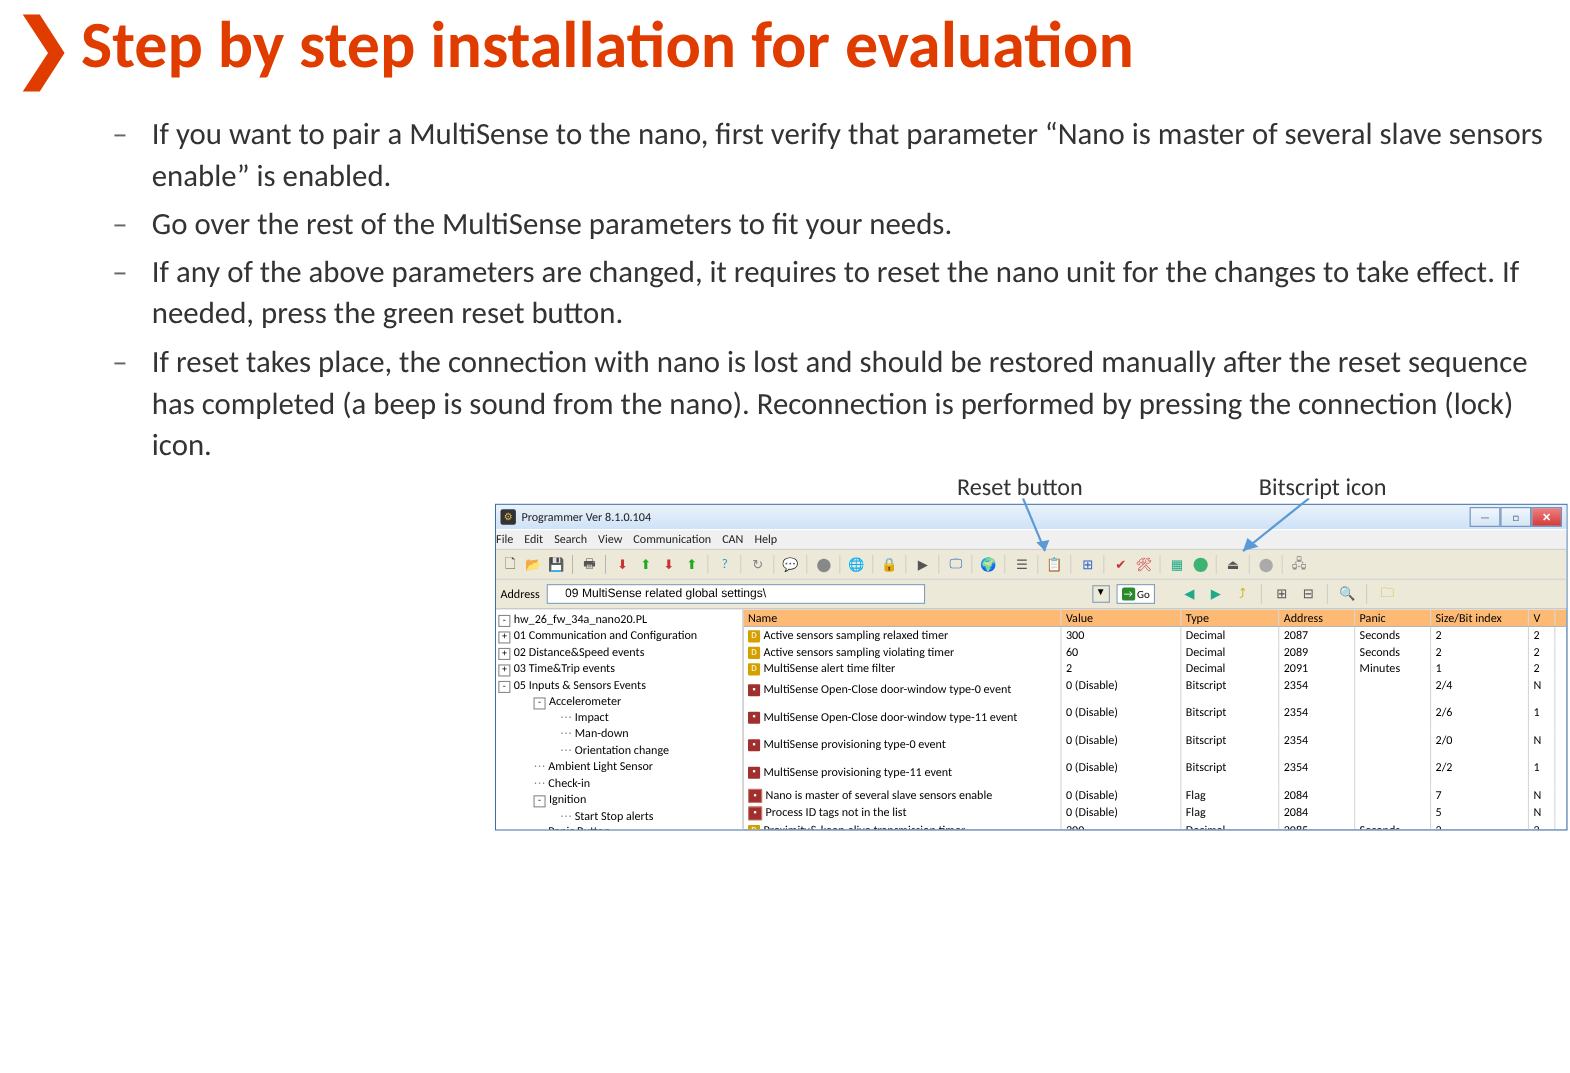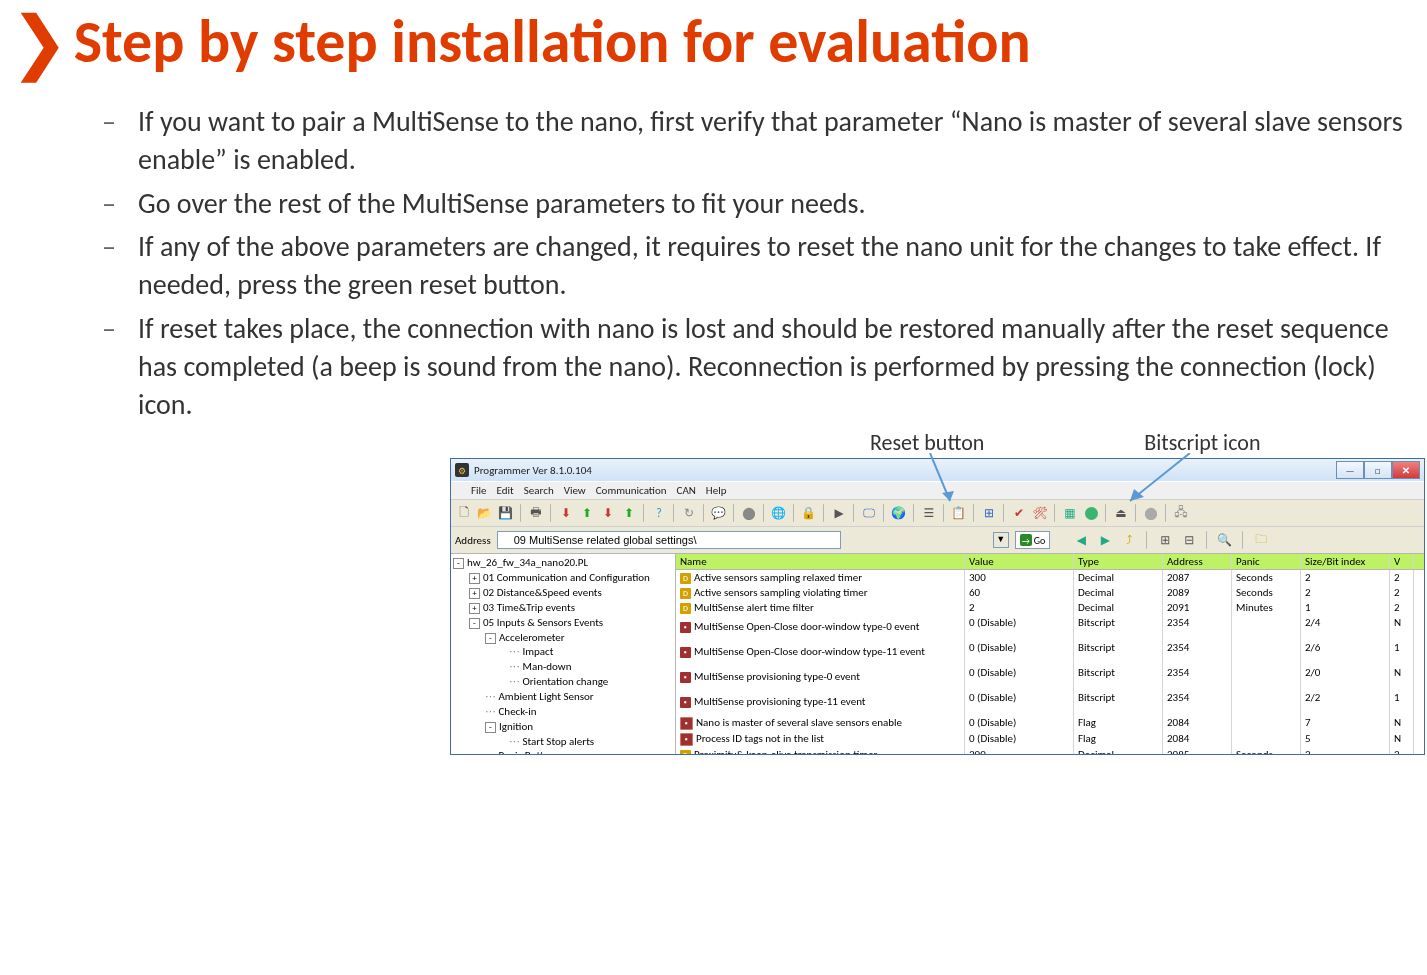--- a/index.html
+++ b/index.html
@@ -12,36 +12,36 @@
   .dash{color:#666;width:36px;flex:none;font-size:28px}
   .txt{flex:1}
   .fig{margin-left:440px;margin-top:5px;position:relative}
   .labels{display:flex;gap:160px;margin-left:420px;font-size:22px;color:#333}
   .win{margin-top:2px;border:1px solid #3b6ea5;width:973px;background:#fff}
   .titlebar{background:linear-gradient(#eaf2fb,#cfe2f7);height:22px;display:flex;align-items:center;padding:0 4px;font-size:11px;color:#1a1a1a}
   .tbicon{width:14px;height:14px;background:#333;border-radius:2px;margin-right:5px;display:inline-flex;align-items:center;justify-content:center;color:#eb5;font-size:9px}
   .winbtns{margin-left:auto;display:flex;gap:0}
   .wb{width:26px;height:16px;border:1px solid #6b8fb5;background:linear-gradient(#f2f7fd,#d5e5f5);display:flex;align-items:center;justify-content:center;font-size:10px;color:#3b5d82}
   .wb.close{background:linear-gradient(#f08080,#d43a3a);color:#fff;font-weight:bold}
-  .menubar{background:#f0f0f0;font-size:11px;padding:2px 20px;display:flex;gap:10px;color:#222;border-top:1px solid #fff}
+  .menubar{background:#f0f0f0;font-size:11px;padding:2px 0;display:flex;gap:10px;color:#222;border-top:1px solid #fff}
   .toolbar{background:#ece9d8;padding:2px 4px;display:flex;gap:3px;align-items:center;border-top:1px solid #d0d0d0;height:22px}
   .tbtn{width:18px;height:18px;display:flex;align-items:center;justify-content:center;font-size:12px;color:#555;border-radius:2px}
   .tbtn.sep{border-left:1px solid #b5b5b5;width:1px;margin:0 2px}
   .addr{background:#ece9d8;padding:2px 4px;display:flex;gap:6px;align-items:center;font-size:11px;border-top:1px solid #d0d0d0;height:22px}
   .addr input{font-size:11px;height:16px;width:310px;border:1px solid #7f9db9;padding:0 16px}
   .go{background:#fff;border:1px solid #7f9db9;height:16px;font-size:10px;padding:0 4px;display:flex;align-items:center;gap:2px}
   .go .ar{background:#2a8a2a;color:#fff;width:12px;height:12px;display:flex;align-items:center;justify-content:center;font-size:9px;border-radius:2px}
   .content{display:flex;border-top:1px solid #b5b5b5;height:200px;overflow:hidden}
   .tree{width:220px;border-right:1px solid #b5b5b5;font-size:11px;background:#fff;padding:2px;line-height:1.35}
   .tree .n{white-space:nowrap}
   .tree .exp{display:inline-block;width:9px;height:9px;border:1px solid #888;text-align:center;line-height:8px;font-size:9px;margin-right:3px}
   .tree .dots{color:#888}
-  .ind1{margin-left:16px}.ind2{margin-left:32px}.ind3{margin-left:56px}
+  .ind1{margin-left:0}.ind2{margin-left:32px}.ind3{margin-left:56px}
   .grid{flex:1;font-size:11px;overflow:hidden}
-  .gh{display:flex;background:#bef264;border-bottom:1px solid #b5b5b5}
+  .gh{display:flex;background:#fdba74;border-bottom:1px solid #b5b5b5}
   .gh div,.gr div{padding:1px 4px;border-right:1px solid #d6d6d6;white-space:nowrap;overflow:hidden}
   .c-name{width:280px}.c-val{width:100px}.c-type{width:80px}.c-addr{width:60px}.c-unit{width:60px}.c-sb{width:80px}.c-v{width:15px}
   .gr{display:flex}
   .ico{display:inline-block;width:11px;height:11px;margin-right:3px;vertical-align:middle;text-align:center;line-height:11px;font-size:8px;color:#fff;border-radius:1px}
   .ico.d{background:#d4a000}
   .ico.b{background:#a03030}
   .ico.bo{background:#a03030;border:1px solid #c76}
   .reset{width:13px;height:13px;border-radius:50%;background:#3cb371;display:inline-block}
   svg.callout{position:absolute;pointer-events:none}
 </style>

